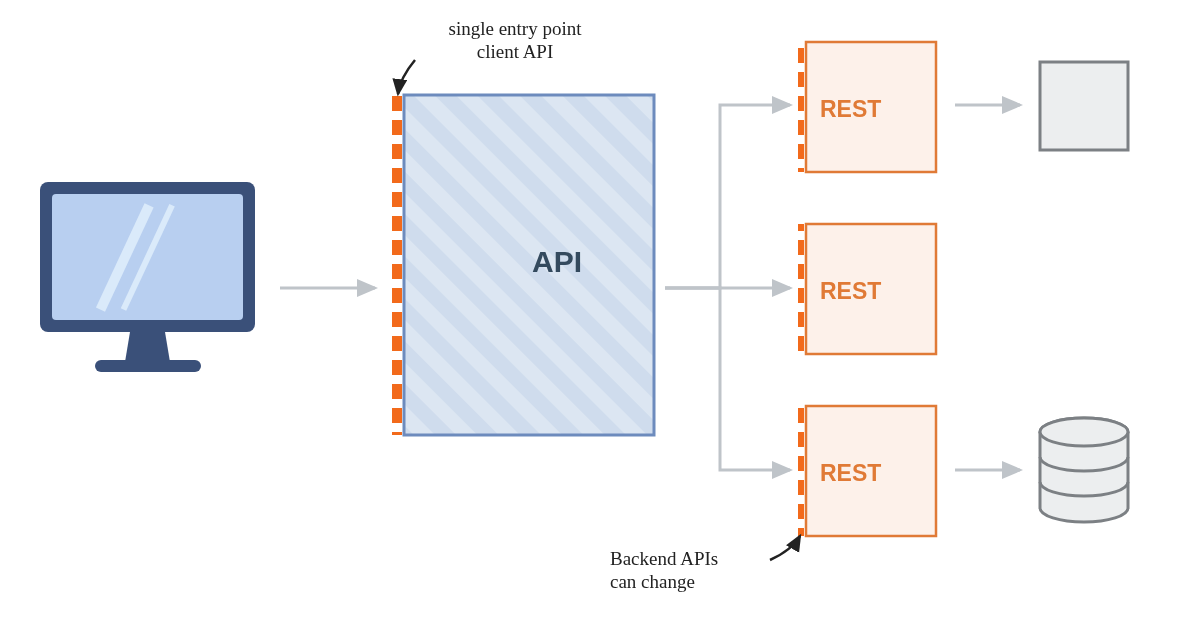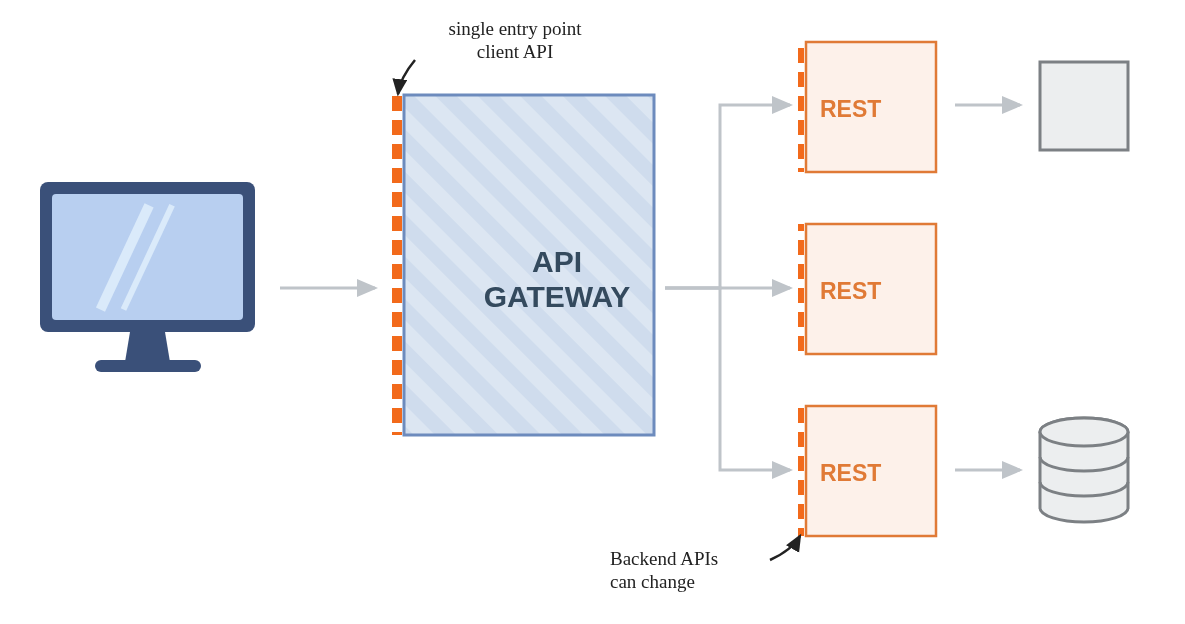--- a/index.html
+++ b/index.html
@@ -105,21 +105,20 @@
     <path d="M 1040 482 A 44 14 0 0 0 1128 482" fill="none"></path>
     <ellipse cx="1084" cy="432" rx="44" ry="14" fill="#eceeef"></ellipse>
   </g>
 
   <path d="M 415 60 Q 400 78 398 94" stroke="#222" stroke-width="2.5" fill="none" marker-end="url(#arrowheadBlack)"></path>
   <path d="M 770 560 Q 792 550 800 536" stroke="#222" stroke-width="2.5" fill="none" marker-end="url(#arrowheadBlack)"></path>
 </svg>
 
 <div class="gateway-label" style="left:404px; top:245px; width:250px;margin-left:28px;">
   <span>API</span><br>
-  <span>GATEWAY</span>
 </div>
 
 <div class="rest-label" style="left:820px; top:96px;">REST</div>
 <div class="rest-label" style="left:820px; top:278px;">REST</div>
 <div class="rest-label" style="left:820px; top:460px;">REST</div>
 
 <div class="handwriting" style="left:420px; top:18px; width:190px; text-align:center;">single entry point<br>client API</div>
 <div class="handwriting" style="left:610px; top:548px; width:160px;">Backend APIs<br>can change</div>
 
 </body></html>

